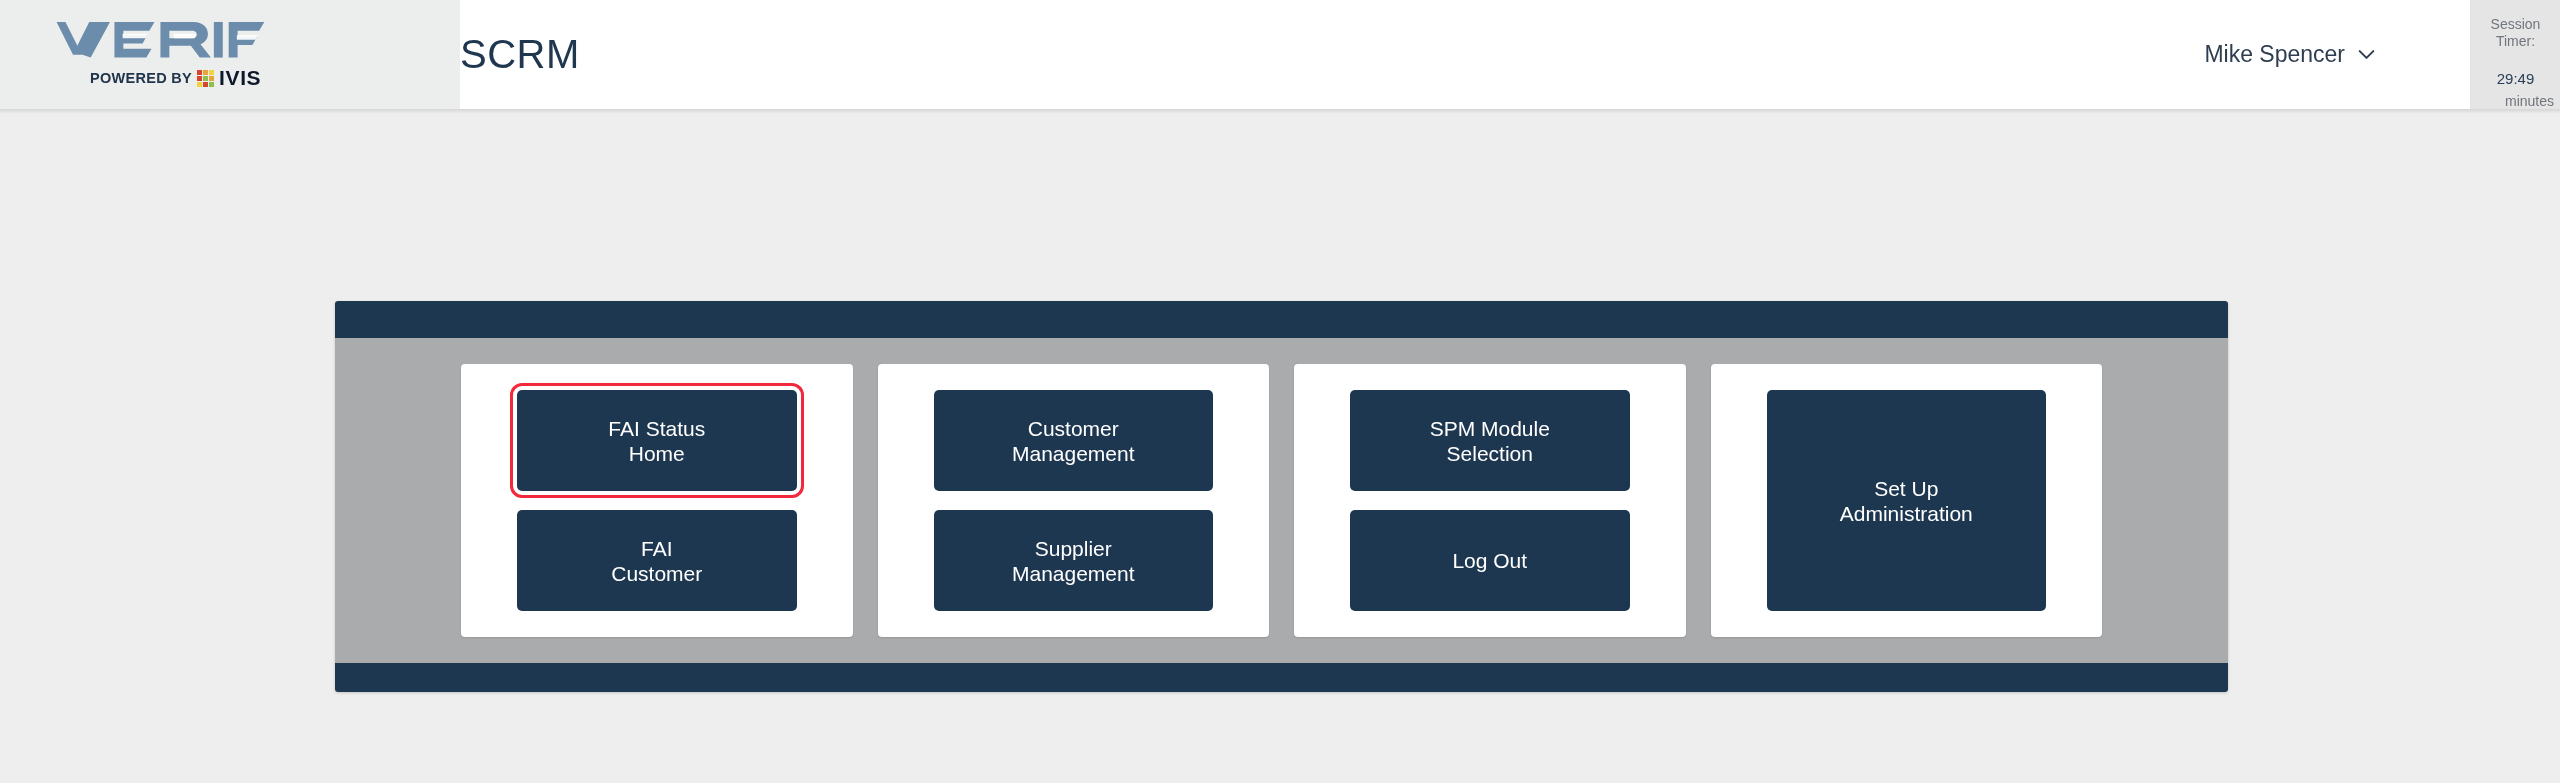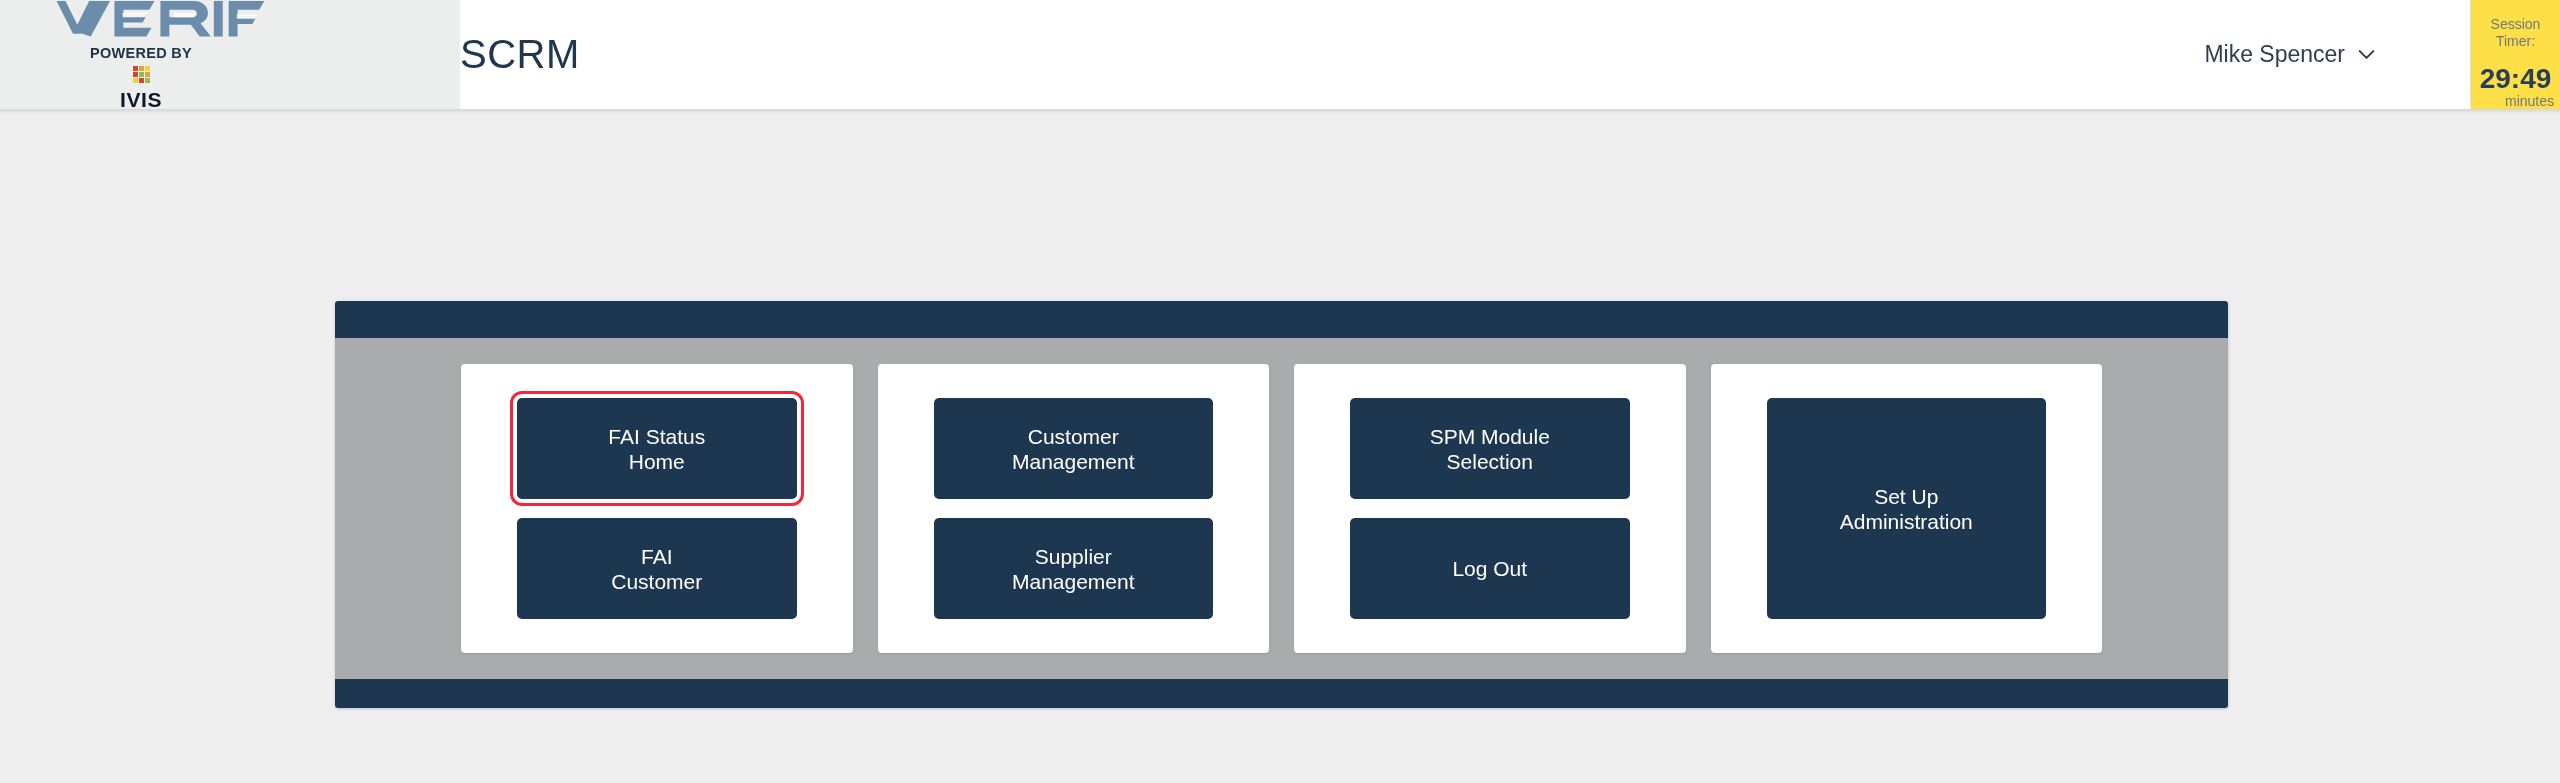--- a/index.html
+++ b/index.html
@@ -44,21 +44,20 @@
     width: 225px;
     height: 46px;
   }
 
   .logo-tagline {
     display: flex;
     align-items: center;
     margin-top: 1px;
     margin-left: 48px;
     gap: 5px;
-    flex-direction: column;
   }
 
   .logo-tagline-text {
     font-family: "Liberation Sans", sans-serif;
     font-size: 14.5px;
     font-weight: bold;
     letter-spacing: 0.3px;
     color: #20354a;
     white-space: nowrap;
   }
@@ -111,39 +110,39 @@
     height: 11px;
     display: block;
   }
 
   .session-panel {
     position: absolute;
     right: 0;
     top: 0;
     width: 90px;
     height: 109px;
-    background: #fde047;
+    background: #e5e5e5;
     border-left: 1px solid #e2e2e2;
     display: flex;
     flex-direction: column;
     align-items: center;
     justify-content: center;
     text-align: center;
     padding-top: 16px;
   }
 
   .session-label {
     font-size: 14px;
     line-height: 17px;
     color: #70767d;
   }
 
   .session-value {
-    font-size: 28px;
-    font-weight: bold;
+    font-size: 15px;
+    font-weight: normal;
     color: #2a3f55;
     line-height: 27px;
     margin-top: 15px;
   }
 
   .session-unit {
     font-size: 14px;
     color: #70767d;
     line-height: 17px;
     margin-top: 1px;
@@ -189,21 +188,21 @@
 
   .panel-footer-bar {
     height: 29px;
     background: #1e3750;
   }
 
   .card {
     background: #ffffff;
     border-radius: 4px;
     flex: 1 1 0;
-    padding: 34px 56px;
+    padding: 26px 56px;
     display: flex;
     flex-direction: column;
     justify-content: flex-start;
     gap: 19px;
     box-shadow: 0 1px 2px rgba(0,0,0,0.12);
   }
 
   .nav-button {
     background: #1e3750;
     color: #ffffff;

